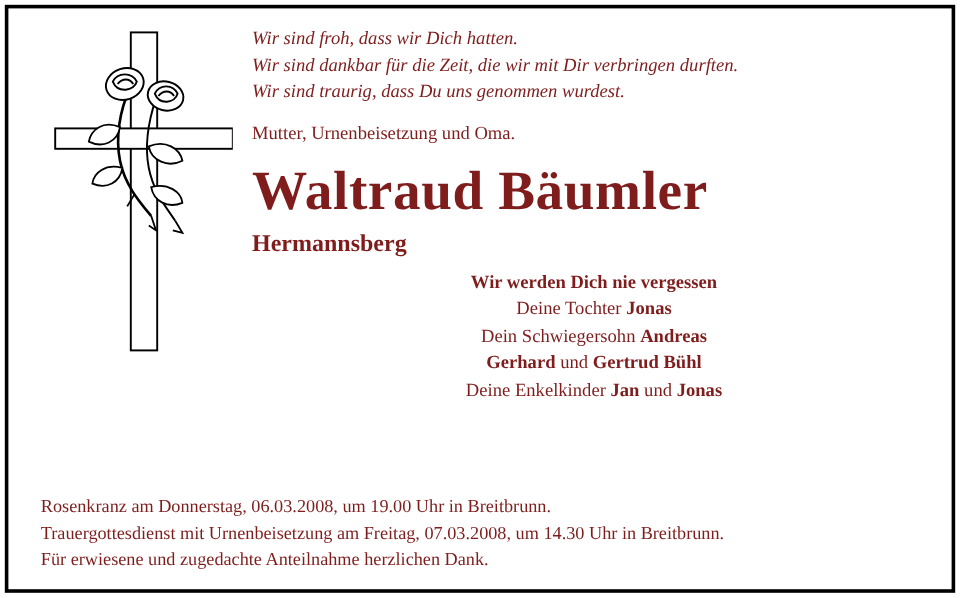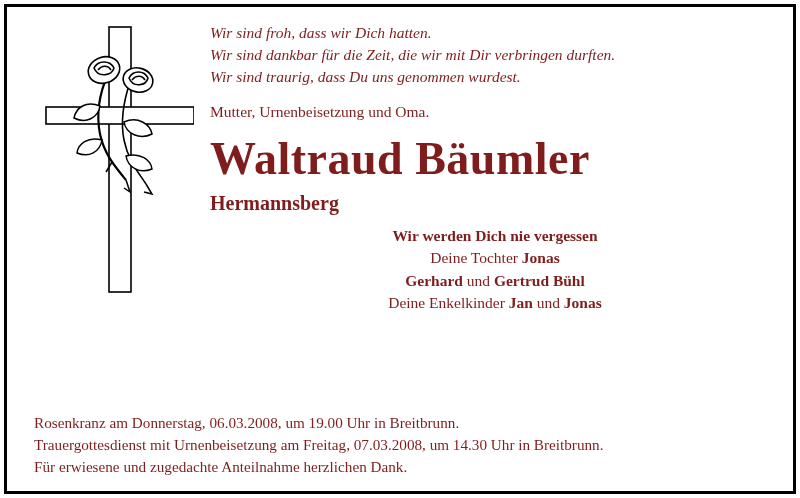--- a/index.html
+++ b/index.html
@@ -171,20 +171,23 @@
 
 
       <div class="place">Hermannsberg</div>
 
       <div class="family">
         <div class="headline">Wir werden Dich nie vergessen</div>
         <div>
           <span>Deine Tochter </span><b>Jonas</b>
         </div>
         <div>
+          <span>Dein Schwiegersohn </span><b>Andreas</b>
+        </div>
+        <div>
           <span></span><b>Gerhard</b><span> und </span><b>Gertrud Bühl</b>
         </div>
         <div>
           <span>Deine Enkelkinder </span><b>Jan</b><span> und </span><b>Jonas</b>
         </div>
       </div>
 
     </div>
 
     <div class="footer">

